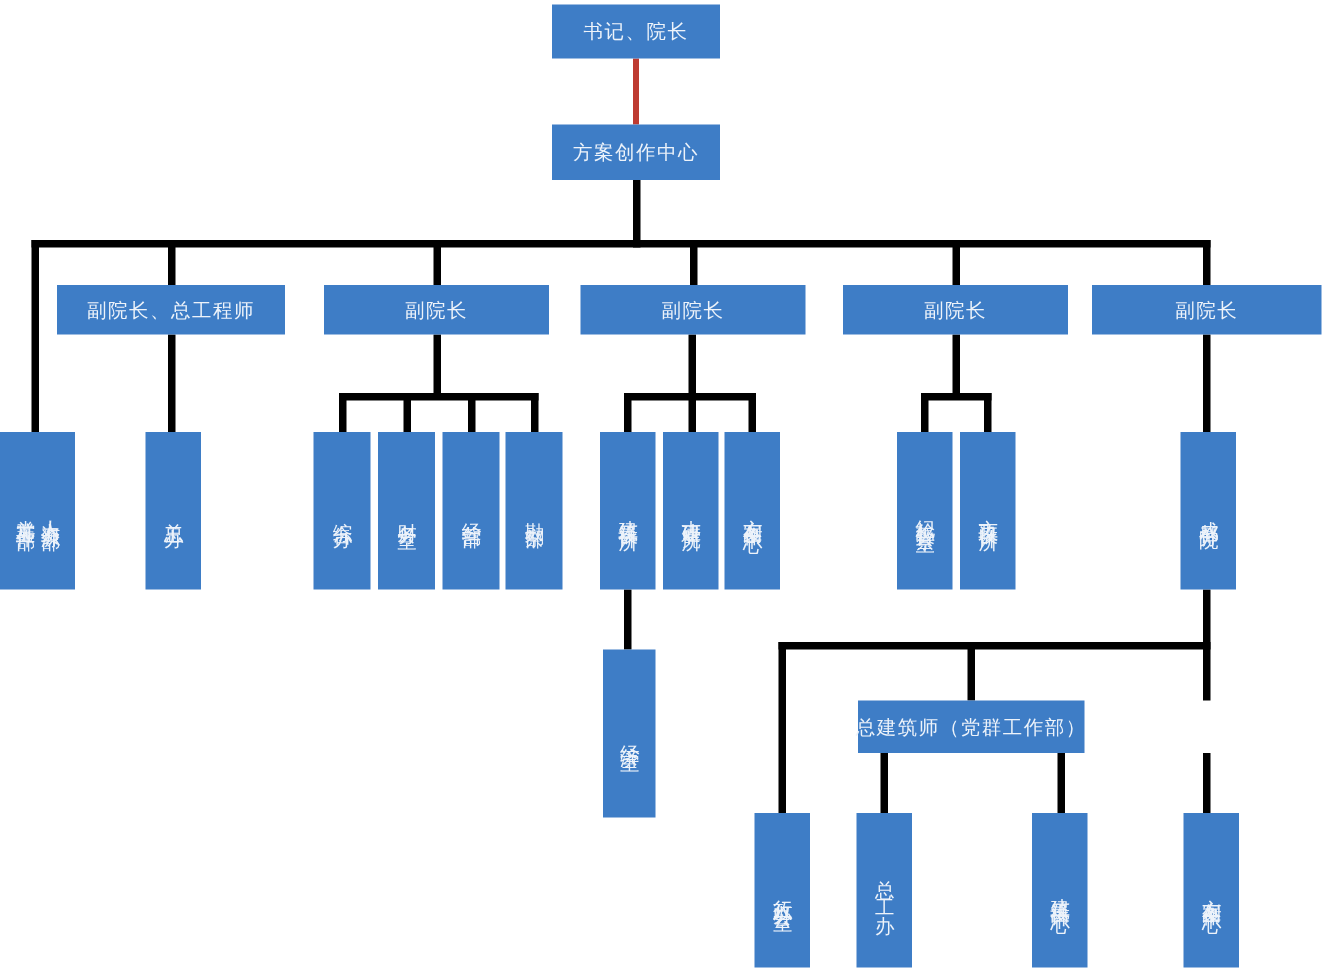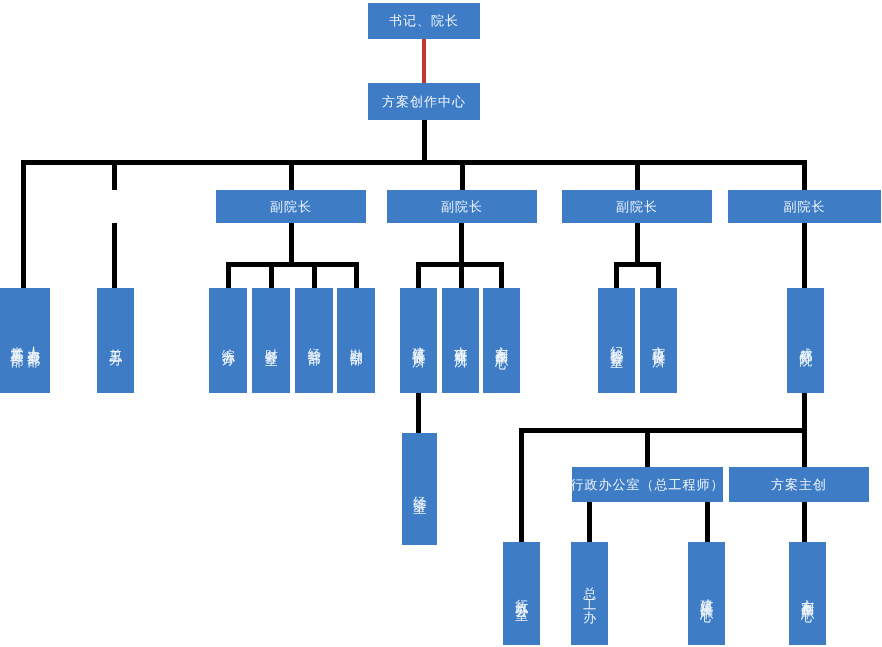--- a/index.html
+++ b/index.html
@@ -65,37 +65,37 @@
   <div class="ln" style="left:587px;top:502px;width:5px;height:40px"></div>
   <div class="ln" style="left:705px;top:502px;width:5px;height:40px"></div>
   <div class="ln" style="left:802px;top:502px;width:5px;height:40px"></div>
 
   <div class="box h" style="left:368px;top:3px;width:112px;height:36px">
     <span class="lbl">书记、院长</span>
   </div>
   <div class="box h" style="left:368px;top:83px;width:112px;height:37px">
     <span class="lbl">方案创作中心</span>
   </div>
+  <div class="box h" style="left:38px;top:190px;width:152px;height:33px">
+    <span class="lbl">副院长、总工程师</span>
+  </div>
   <div class="box h" style="left:216px;top:190px;width:150px;height:33px">
     <span class="lbl">副院长</span>
   </div>
   <div class="box h" style="left:387px;top:190px;width:150px;height:33px">
     <span class="lbl">副院长</span>
   </div>
   <div class="box h" style="left:562px;top:190px;width:150px;height:33px">
     <span class="lbl">副院长</span>
   </div>
   <div class="box h" style="left:728px;top:190px;width:153px;height:33px">
     <span class="lbl">副院长</span>
   </div>
   <div class="box h" style="left:572px;top:467px;width:151px;height:35px">
-    <span class="lbl">行政办公室（总工程师）</span>
-  </div>
-  <div class="box h" style="left:729px;top:467px;width:140px;height:35px">
-    <span class="lbl">方案主创</span>
+    <span class="lbl">总建筑师（党群工作部）</span>
   </div>
 
   <div class="box v dual" style="left:0px;top:288px;width:50px;height:105px">
     <span class="lbl">党群工作部</span>
     <span class="lbl">人力资源部</span>
   </div>
   <div class="box v" style="left:97px;top:288px;width:37px;height:105px">
     <span class="lbl">总工办</span>
   </div>
   <div class="box v" style="left:209px;top:288px;width:38px;height:105px">

